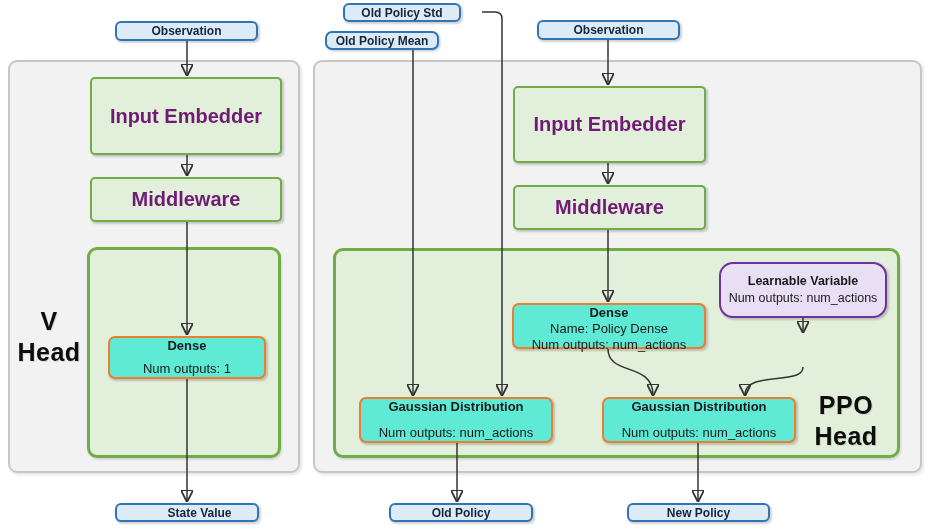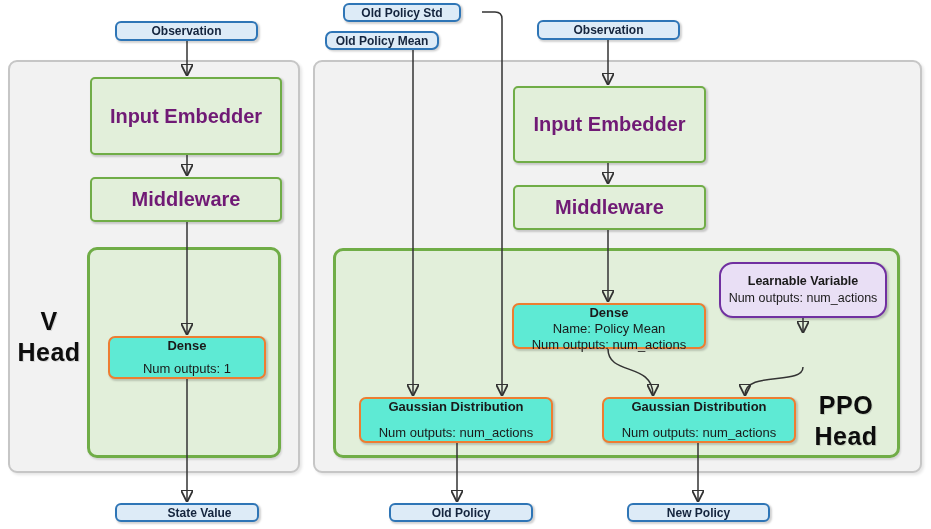--- a/index.html
+++ b/index.html
@@ -79,21 +79,21 @@
 
   <div class="node green-node" style="left:513px; top:86px; width:193px; height:77px;">Input Embedder</div>
   <div class="node green-node" style="left:513px; top:185px; width:193px; height:45px;">Middleware</div>
 
   <div class="node orange-node" style="left:108px; top:336px; width:158px; height:43px;">
     <div class="title">Dense</div>
     <div>Num outputs: 1</div>
   </div>
   <div class="node orange-node" style="left:512px; top:303px; width:194px; height:46px;">
     <div class="title">Dense</div>
-    <div>Name: Policy Mean</div>
+    <div>Name: Policy Dense</div>
     <div>Num outputs: num_actions</div>
   </div>
   <div class="node orange-node" style="left:359px; top:397px; width:194px; height:46px;">
     <div class="title">Gaussian Distribution</div>
     <div>Num outputs: num_actions</div>
   </div>
   <div class="node orange-node" style="left:602px; top:397px; width:194px; height:46px;">
     <div class="title">Gaussian Distribution</div>
     <div>Num outputs: num_actions</div>
   </div>

